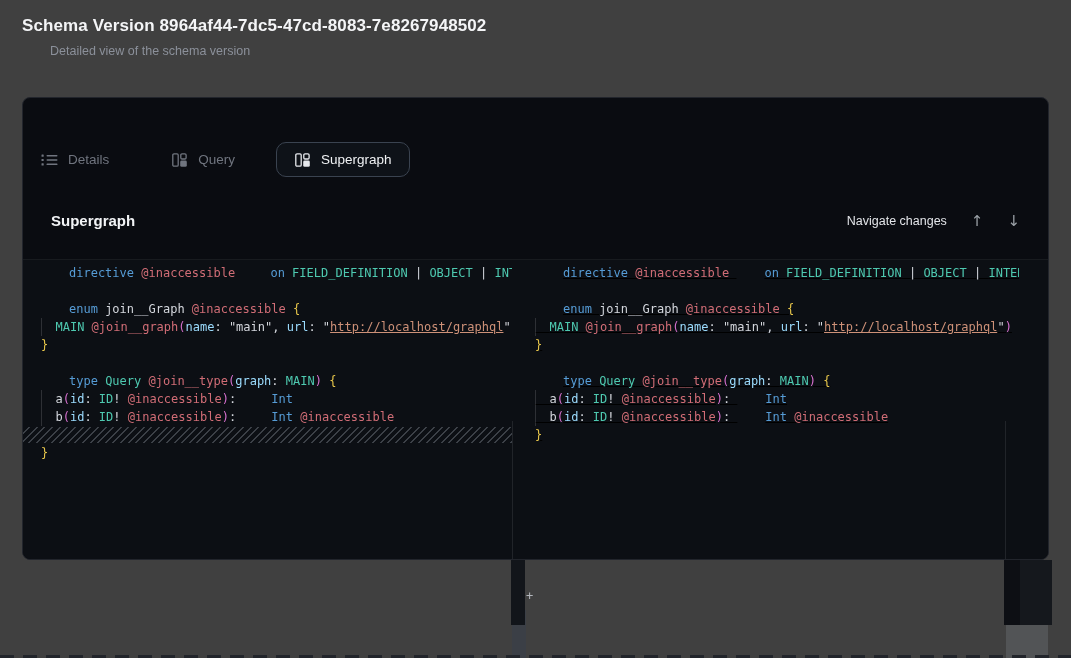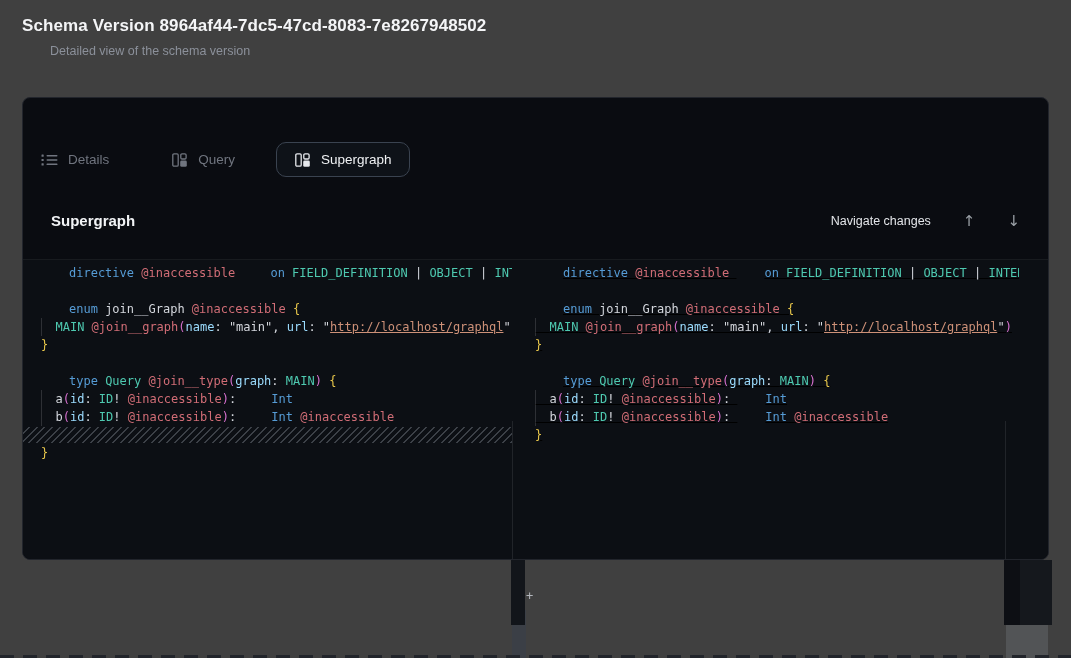--- a/index.html
+++ b/index.html
@@ -33,21 +33,21 @@
   .subtab .st-icon { width:17px; height:14px; color:#70757f; }
   .subtab.schema { margin-left:32px; }
   .subtab.pill {
     margin-left:11px; height:35px; padding:0 17px; border:1px solid #3a4350;
     border-radius:10px; background:#0e1218; color:#f0f2f4;
   }
   .subtab.pill .st-icon { color:#e6e8ec; }
 
   
   .panel-heading { position:absolute; left:28px; top:114px; font-size:15px; font-weight:700; color:#f2f4f6; }
-  .nav-group { position:absolute; right:28px; top:108px; height:30px; display:flex; align-items:center; gap:32px; }
+  .nav-group { position:absolute; right:28px; top:108px; height:30px; display:flex; align-items:center; gap:24px; }
   .nav-label { font-size:12.5px; color:#e3e5e9; }
   .nav-arrow { font-size:15px; color:#9aa0a6; background:none; border:none; cursor:pointer; line-height:1; font-family:"DejaVu Sans", sans-serif; }
 
   
   .editor-area { position:absolute; left:0; top:161px; right:0; bottom:0; background:#0c0f14; border-top:1px solid rgba(255,255,255,0.05); border-radius:0 0 8px 8px; }
 
   .code { position:absolute; top:4px; overflow:hidden; --pad:18px; }
   .code-left  { left:0;   width:489px; }
   .code-right { left:503px; width:493px;text-decoration:underline; --pad:9px; }
 

